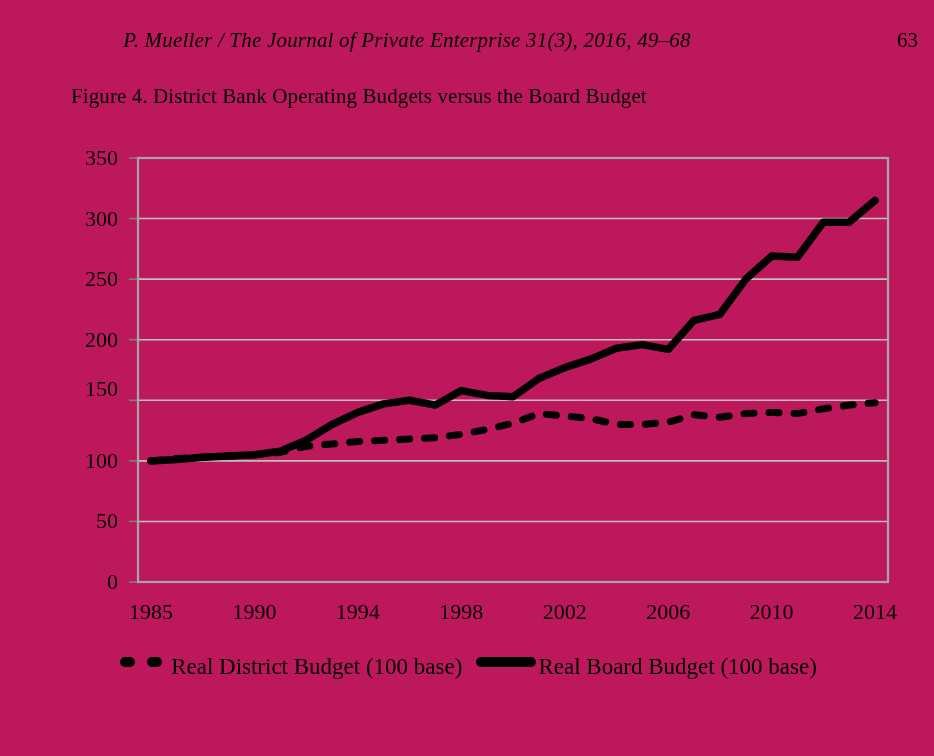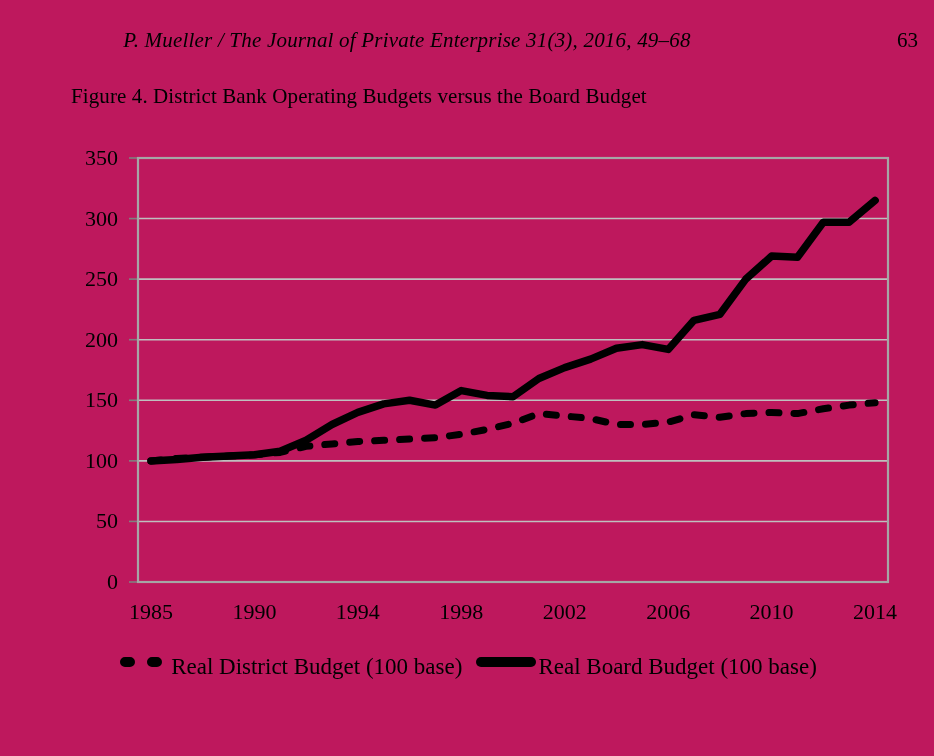--- a/index.html
+++ b/index.html
@@ -66,21 +66,21 @@
         <line x1="-9" x2="0" y1="424" y2="424" stroke="#808080" stroke-width="1.6"></line>
         <rect x="0" y="0" width="750" height="424" fill="none" stroke="#a6a6a6" stroke-width="2.2"></rect>
         <polyline points="12.9,302.9 38.8,300.4 64.7,299.2 90.5,298.0 116.4,296.8 142.2,294.4 168.1,288.3 194.0,285.9 219.8,283.5 245.7,282.3 271.6,281.1 297.4,279.8 323.3,276.2 349.1,271.4 375.0,265.3 400.9,255.6 426.7,258.0 452.6,260.5 478.4,266.5 504.3,266.5 530.2,264.1 556.0,256.8 581.9,259.2 607.8,255.6 633.6,254.4 659.5,255.6 685.3,250.8 711.2,247.1 737.1,244.7" fill="none" stroke="#000000" stroke-width="7" stroke-linejoin="round" stroke-linecap="round" stroke-dasharray="10 15"></polyline>
         <polyline points="12.9,302.9 38.8,301.6 64.7,299.2 90.5,298.0 116.4,296.8 142.2,293.2 168.1,282.3 194.0,266.5 219.8,254.4 245.7,245.9 271.6,242.3 297.4,247.1 323.3,232.6 349.1,237.4 375.0,238.7 400.9,220.5 426.7,209.6 452.6,201.1 478.4,190.2 504.3,186.6 530.2,191.4 556.0,162.3 581.9,156.3 607.8,121.1 633.6,98.1 659.5,99.3 685.3,64.2 711.2,64.2 737.1,42.4" fill="none" stroke="#000000" stroke-width="7.5" stroke-linejoin="round" stroke-linecap="round"></polyline>
       </svg>
     <div class="ylabels">
         <div style="top: -14px;">350</div>
         <div style="top: 46.5714px;">300</div>
         <div style="top: 107.143px;">250</div>
         <div style="top: 167.714px;">200</div>
-        <div style="top: 228px;">150</div>
+        <div style="top: 217px;">150</div>
         <div style="top: 289px;">100</div>
         <div style="top: 349.429px;">50</div>
         <div style="top: 410px;">0</div>
       </div>
     <div class="xlabels">
         <div style="left: -32.069px;">1985</div>
         <div style="left: 71.3793px;">1990</div>
         <div style="left: 174.828px;">1994</div>
         <div style="left: 278.276px;">1998</div>
         <div style="left: 381.724px;">2002</div>

